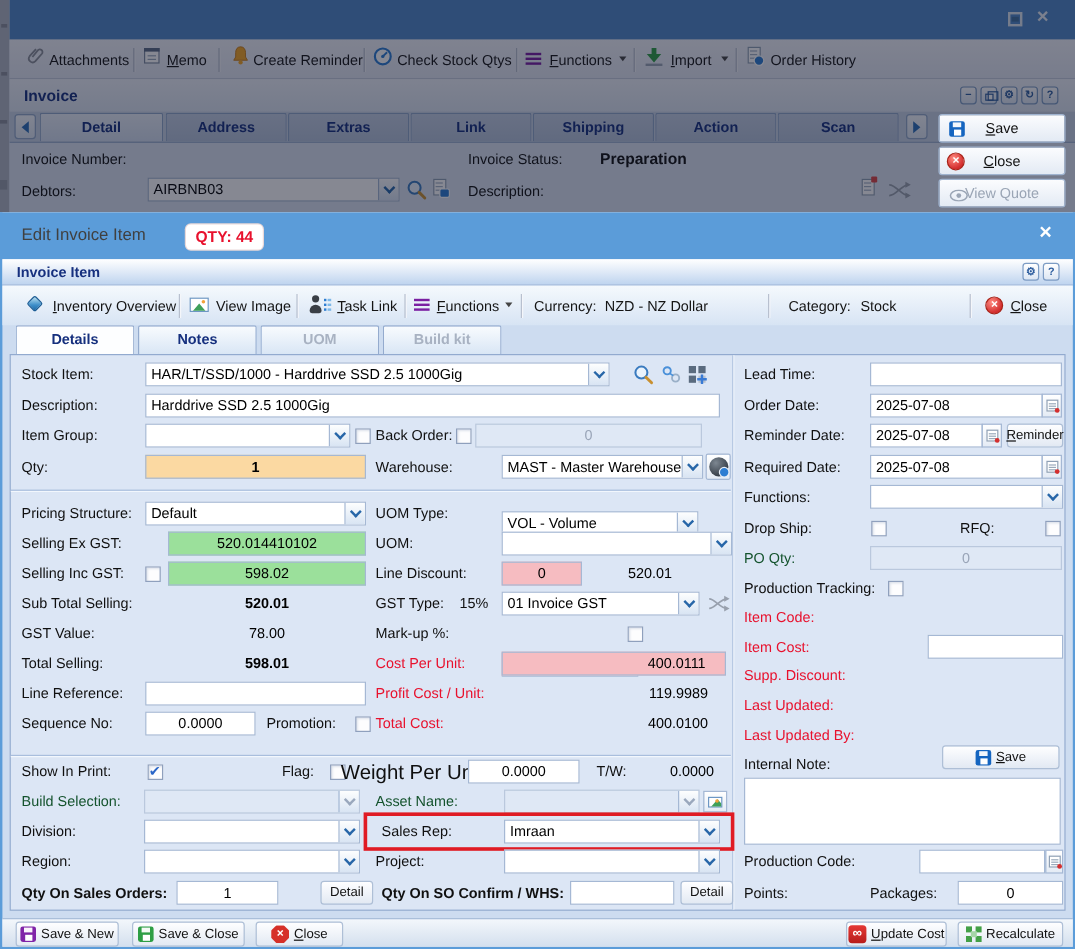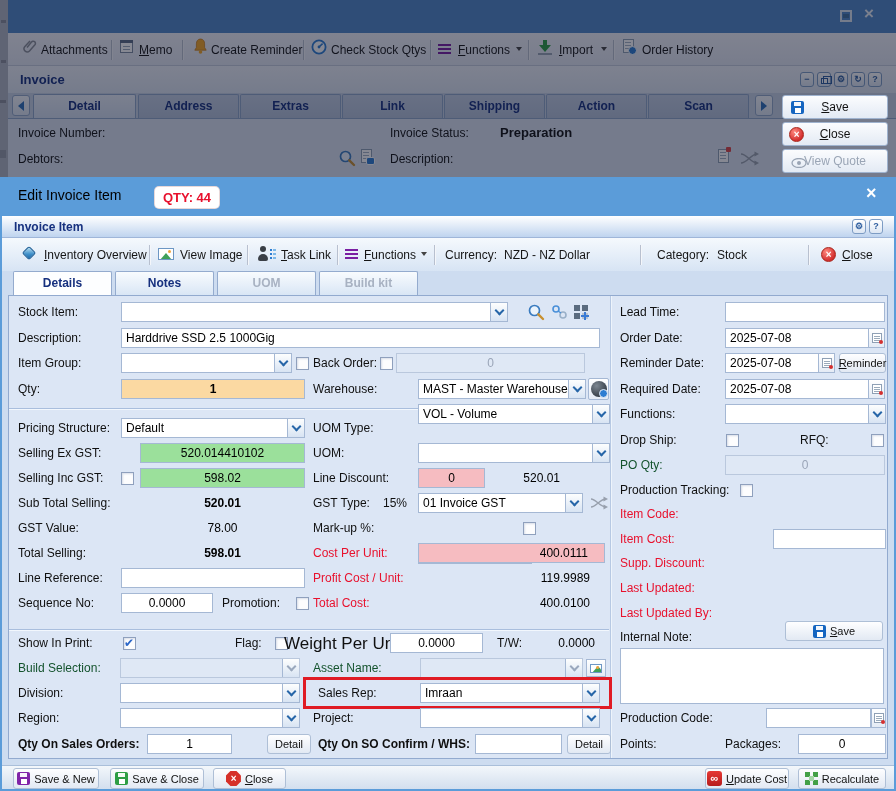--- a/index.html
+++ b/index.html
@@ -194,39 +194,40 @@
         <circle cx="8" cy="5" r="2" fill="#9aa5b5"></circle>
       </svg>
       <span class="t">View Quote</span>
     </div>
 
   <div class="abs" style="left:0;top:118px;width:888px;height:59px;background:#dce5f2;border-top:1px solid #8fa6c8"></div>
   <span class="lb" style="left:10px;top:126px">Invoice Number:</span>
   <span class="lb" style="left:382px;top:126px">Invoice Status:</span>
   <span class="lb bold" style="left:492px;top:125px;font-size:13px">Preparation</span>
   <span class="lb" style="left:10px;top:152px">Debtors:</span>
+  <div class="in combo" style="left:115px;top:148px;width:210px"><span>AIRBNB03</span><span class="ar"></span></div>
   <svg class="abs" style="left:330px;top:149px" width="19" height="19" viewBox="0 0 19 19">
       <circle cx="7.5" cy="7.5" r="5" fill="#eaf3fc" stroke="#3a7bbf" stroke-width="1.7"></circle>
       <line x1="11.3" y1="11.3" x2="16" y2="16" stroke="#c89030" stroke-width="2.4" stroke-linecap="round"></line>
     </svg>
   <i class="ic ic-doc lock abs" style="left:353px;top:149px"></i>
   <span class="lb" style="left:382px;top:152px">Description:</span>
   <i class="ic ic-doc red abs" style="left:710px;top:149px"></i>
   <svg class="abs" style="left:731px;top:150px" width="21" height="17" viewBox="0 0 21 17">
       <path d="M2 13 C8 13 12 4 18 4 M2 4 C8 4 12 13 18 13" stroke="#98a0ad" fill="none" stroke-width="1.5"></path>
       <path d="M15.5 1.5 L20 4 L15.5 6.5 Z" fill="#98a0ad"></path>
       <path d="M15.5 10.5 L20 13 L15.5 15.5 Z" fill="#98a0ad"></path>
     </svg>
 </div>
 
 <div class="abs" style="left:0;top:0;width:896px;height:177px;background:rgba(13,17,38,0.50)"></div>
 
 <div class="abs" style="left:0;top:177px;width:896px;height:614px;background:#cddcf0;border-left:2px solid #5b9cd9;border-right:2px solid #5b9cd9;border-bottom:2px solid #5b9cd9"></div>
 <div class="abs" style="left:0;top:177px;width:896px;height:39px;background:#5b9cd9">
-  <span class="lb" style="left:18px;top:11px;color:#000000;font-size:14px">Edit Invoice Item</span>
+  <span class="lb" style="left:18px;top:11px;color:#404040;font-size:14px">Edit Invoice Item</span>
   <span class="abs" style="left:155px;top:10px;width:64px;height:21px;background:#fff;border-radius:4px;color:#e8112d;font-weight:bold;font-size:13px;text-align:center;line-height:21px;box-shadow:0 0 0 1px #e8d8d8">QTY: 44</span>
   <span class="abs" style="left:866px;top:6px;color:#fff;font-size:18px;font-weight:bold">×</span>
 </div>
 <div class="abs" style="left:2px;top:216px;width:892px;height:22px;background:linear-gradient(#ffffff,#bfd4ef);border-bottom:1px solid #9fb6d9">
   <span class="lb bold navy" style="left:12px;top:4px">Invoice Item</span>
   <span class="wbtn" style="left:850px;top:3px">⚙</span>
   <span class="wbtn" style="left:867px;top:3px">?</span>
 </div>
 <div class="abs" style="left:2px;top:238px;width:892px;height:33px;background:linear-gradient(#f5f9fd,#d7e4f4)">
   <i class="ic ic-diamond abs" style="left:22px;top:10px"></i>
@@ -257,21 +258,21 @@
 <span class="dtab" style="left:115px;width:99px">Notes</span>
 <span class="dtab off" style="left:217px;width:99px">UOM</span>
 <span class="dtab off" style="left:319px;width:99px">Build kit</span>
 
 <div class="abs" style="left:8px;top:295px;width:880px;height:464px;background:#dce6f5;border:1px solid #92aacf"></div>
 <span class="sepv" style="left:610px;top:296px;height:462px"></span>
 <span class="seph" style="left:9px;top:408px;width:600px"></span>
 <span class="seph" style="left:9px;top:629px;width:600px"></span>
 
 <span class="lb" style="left:18px;top:305px">Stock Item:</span>
-<div class="in combo" style="left:121px;top:302px;width:387px"><span class="ar"></span></div>
+<div class="in combo" style="left:121px;top:302px;width:387px"><span>HAR/LT/SSD/1000 - Harddrive SSD 2.5 1000Gig</span><span class="ar"></span></div>
 <svg class="abs" style="left:527px;top:303px" width="19" height="19" viewBox="0 0 19 19">
     <circle cx="7.5" cy="7.5" r="5" fill="#eaf3fc" stroke="#3a7bbf" stroke-width="1.7"></circle>
     <line x1="11.3" y1="11.3" x2="16" y2="16" stroke="#c89030" stroke-width="2.4" stroke-linecap="round"></line>
   </svg>
 <svg class="abs" style="left:551px;top:304px" width="18" height="16" viewBox="0 0 18 16">
     <circle cx="5" cy="5" r="3" fill="none" stroke="#4a90d9" stroke-width="1.6"></circle>
     <circle cx="12" cy="11" r="3" fill="none" stroke="#9ab0c8" stroke-width="1.6"></circle>
     <path d="M7 7 L10 9" stroke="#4a90d9" stroke-width="1.4"></path>
   </svg>
 <svg class="abs" style="left:573px;top:304px" width="17" height="16" viewBox="0 0 17 16">
@@ -298,21 +299,21 @@
 <div class="in c" style="left:121px;top:379px;width:184px;background:#fbd9a2;font-weight:bold"><span>1</span></div>
 <span class="lb" style="left:313px;top:382px">Warehouse:</span>
 <div class="in combo" style="left:418px;top:379px;width:168px"><span>MAST - Master Warehouse</span><span class="ar"></span></div>
 <span class="abs" style="left:588px;top:378px;width:21px;height:22px;background:linear-gradient(#fff,#e4ebf5);border:1px solid #a5b8d4;border-radius:2px;display:flex;align-items:center;justify-content:center">
     <i class="ic ic-globe"></i>
   </span>
 
 <span class="lb" style="left:18px;top:421px">Pricing Structure:</span>
 <div class="in combo" style="left:121px;top:418px;width:184px"><span>Default</span><span class="ar"></span></div>
 <span class="lb" style="left:313px;top:421px">UOM Type:</span>
-<div class="in combo" style="left:418px;top:404px;width:192px"><span>VOL - Volume</span><span class="ar"></span></div>
+<div class="in combo" style="left:418px;top:426px;width:164px"><span>VOL - Volume</span><span class="ar"></span></div>
 
 <span class="lb" style="left:18px;top:446px">Selling Ex GST:</span>
 <div class="in c" style="left:140px;top:443px;width:165px;background:#9be09b"><span>520.014410102</span></div>
 <span class="lb" style="left:313px;top:446px">UOM:</span>
 <div class="in combo" style="left:418px;top:443px;width:192px">
     <span class="ar"></span>
   </div>
 
 <span class="lb" style="left:18px;top:471px">Selling Inc GST:</span>
 <span class="cb" style="left:121px;top:472px"></span>

